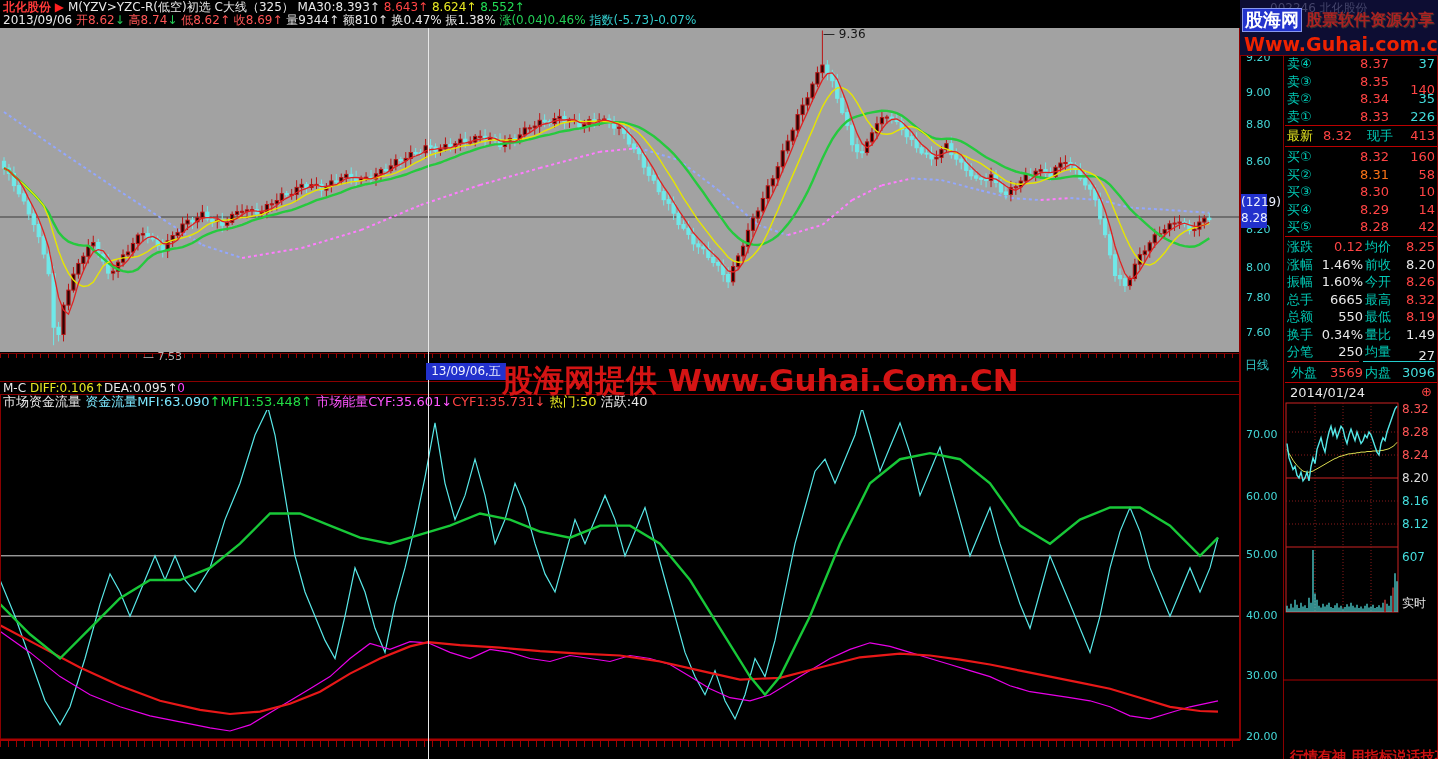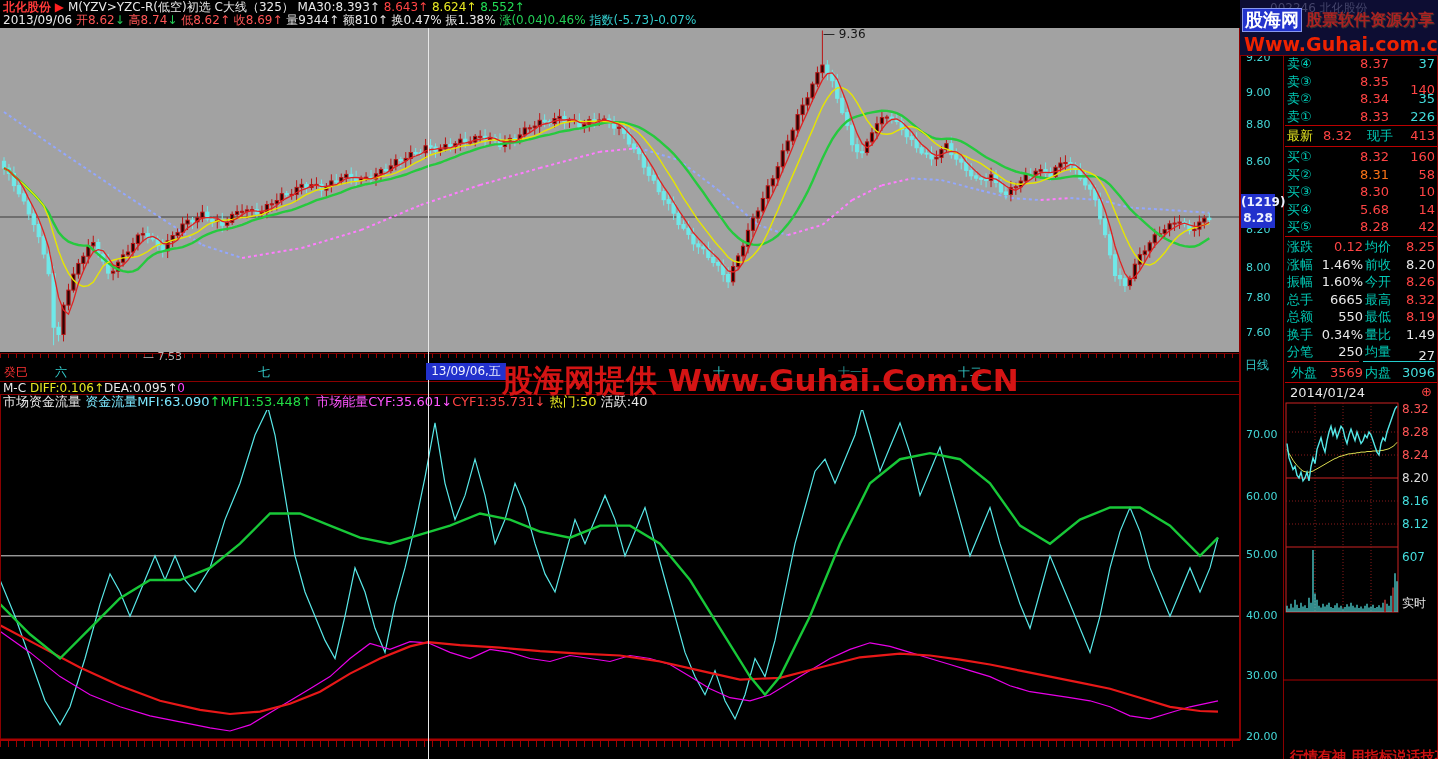--- a/index.html
+++ b/index.html
@@ -558,34 +558,26 @@
         <div class="ytick" style="top: 23px;">9.20</div>
         <div class="ytick" style="top: 58px;">9.00</div>
         <div class="ytick" style="top: 90px;">8.80</div>
         <div class="ytick" style="top: 127px;">8.60</div>
         <div class="ytick" style="top: 195px;">8.20</div>
         <div class="ytick" style="top: 233px;">8.00</div>
         <div class="ytick" style="top: 263px;">7.80</div>
         <div class="ytick" style="top: 298px;">7.60</div>
       </div>
   </div>
-  <div class="abs bluebox" style="left:1241px;top:194px;width:34px;height:34px;z-index:45;line-height:16px;font-weight:bold;">
+  <div class="abs bluebox" style="left:1241px;top:194px;width:26px;height:34px;z-index:45;line-height:16px;">
     <div>(1219)</div>
     <div>8.28</div>
   </div>
 
   <div class="tickstrip" style="left:0;top:353px;width:1240px;height:4px;border-top:1px solid #7a0000;"></div>
-  <div id="dateAxis" class="abs" style="left:0;top:362px;width:1240px;height:18px;">
-      <div class="dlabel" style="left: 4px; color: rgb(255, 51, 51);">癸巳</div>
-      <div class="dlabel" style="left: 55px; color: rgb(51, 204, 204);">六</div>
-      <div class="dlabel" style="left: 258px; color: rgb(51, 204, 204);">七</div>
-      <div class="dlabel" style="left: 713px; color: rgb(51, 204, 204);">十</div>
-      <div class="dlabel" style="left: 838px; color: rgb(42, 143, 143);">十一</div>
-      <div class="dlabel" style="left: 958px; color: rgb(51, 204, 204);">十二</div>
-    </div>
   <div class="abs bluebox" style="left:426px;top:363px;width:80px;height:17px;line-height:17px;z-index:45;">13/09/06,五</div>
   <div class="abs" style="left:1245px;top:357px;font-size:12px;color:#33cccc;z-index:6;">日线</div>
   <div class="hline" style="left:0;top:381px;width:1240px;"></div>
 
   <div class="abs row12" style="left:3px;top:382px;width:900px;height:12px;"><span style="color: rgb(232, 232, 232);">M-C </span><span style="color: rgb(232, 232, 34);">DIFF:0.106</span><span style="color: rgb(232, 232, 34);">↑</span><span style="color: rgb(232, 232, 232);">DEA:0.095</span><span style="color: rgb(232, 232, 232);">↑</span><span style="color: rgb(255, 68, 255);">0</span></div>
   <div class="hline" style="left:0;top:394px;width:1240px;"></div>
 
   <div class="abs" style="left:3px;top:395px;width:1100px;height:14px;font-size:13px;line-height:14px;white-space:nowrap;"><span style="color: rgb(232, 232, 232);">市场资金流量 </span><span style="color: rgb(125, 232, 255);">资金流量MFI:63.090</span><span style="color: rgb(34, 238, 68);">↑</span><span style="color: rgb(34, 221, 68);">MFI1:53.448</span><span style="color: rgb(34, 221, 68);">↑ </span><span style="color: rgb(255, 85, 255);">市场能量CYF:35.601</span><span style="color: rgb(255, 85, 255);">↓</span><span style="color: rgb(255, 68, 68);">CYF1:35.731</span><span style="color: rgb(255, 68, 68);">↓ </span><span style="color: rgb(232, 232, 34);">热门:50 </span><span style="color: rgb(232, 232, 232);">活跃:40</span></div>
   <svg id="flowsvg" class="abs" style="left:0;top:410px;" width="1240" height="330">
       <line x1="0" y1="145.8" x2="1240" y2="145.8" stroke="#d8d8d8" stroke-width="1"></line>
@@ -645,21 +637,21 @@
       <div class="qcell" style="top: 93px; left: 2px; width: 40px; text-align: left; color: rgb(0, 200, 180);">买①</div>
       <div class="qcell" style="top: 93px; left: 40px; width: 64px; text-align: right; color: rgb(255, 68, 68);">8.32</div>
       <div class="qcell" style="top: 93px; left: 104px; width: 46px; text-align: right; color: rgb(255, 68, 68);">160</div>
       <div class="qcell" style="top: 110.5px; left: 2px; width: 40px; text-align: left; color: rgb(0, 200, 180);">买②</div>
       <div class="qcell" style="top: 110.5px; left: 40px; width: 64px; text-align: right; color: #f97316;">8.31</div>
       <div class="qcell" style="top: 110.5px; left: 104px; width: 46px; text-align: right; color: rgb(255, 68, 68);">58</div>
       <div class="qcell" style="top: 128px; left: 2px; width: 40px; text-align: left; color: rgb(0, 200, 180);">买③</div>
       <div class="qcell" style="top: 128px; left: 40px; width: 64px; text-align: right; color: rgb(255, 68, 68);">8.30</div>
       <div class="qcell" style="top: 128px; left: 104px; width: 46px; text-align: right; color: rgb(255, 68, 68);">10</div>
       <div class="qcell" style="top: 145.5px; left: 2px; width: 40px; text-align: left; color: rgb(0, 200, 180);">买④</div>
-      <div class="qcell" style="top: 145.5px; left: 40px; width: 64px; text-align: right; color: rgb(255, 68, 68);">5.68</div>
+      <div class="qcell" style="top: 145.5px; left: 40px; width: 64px; text-align: right; color: rgb(255, 68, 68);">8.29</div>
       <div class="qcell" style="top: 145.5px; left: 104px; width: 46px; text-align: right; color: rgb(255, 68, 68);">14</div>
       <div class="qcell" style="top: 163px; left: 2px; width: 40px; text-align: left; color: rgb(0, 200, 180);">买⑤</div>
       <div class="qcell" style="top: 163px; left: 40px; width: 64px; text-align: right; color: rgb(255, 68, 68);">8.28</div>
       <div class="qcell" style="top: 163px; left: 104px; width: 46px; text-align: right; color: rgb(255, 68, 68);">42</div>
       <div style="position: absolute; top: 181px; left: 0px; width: 152px; height: 1px; background: rgb(187, 0, 0);"></div>
       <div class="qcell" style="top: 183px; left: 2px; width: 34px; text-align: left; color: rgb(0, 200, 180);">涨跌</div>
       <div class="qcell" style="top: 183px; left: 28px; width: 50px; text-align: right; color: rgb(255, 68, 68);">0.12</div>
       <div class="qcell" style="top: 183px; left: 80px; width: 34px; text-align: left; color: rgb(0, 200, 180);">均价</div>
       <div class="qcell" style="top: 183px; left: 104px; width: 46px; text-align: right; color: rgb(255, 68, 68);">8.25</div>
       <div class="qcell" style="top: 200.5px; left: 2px; width: 34px; text-align: left; color: rgb(0, 200, 180);">涨幅</div>

